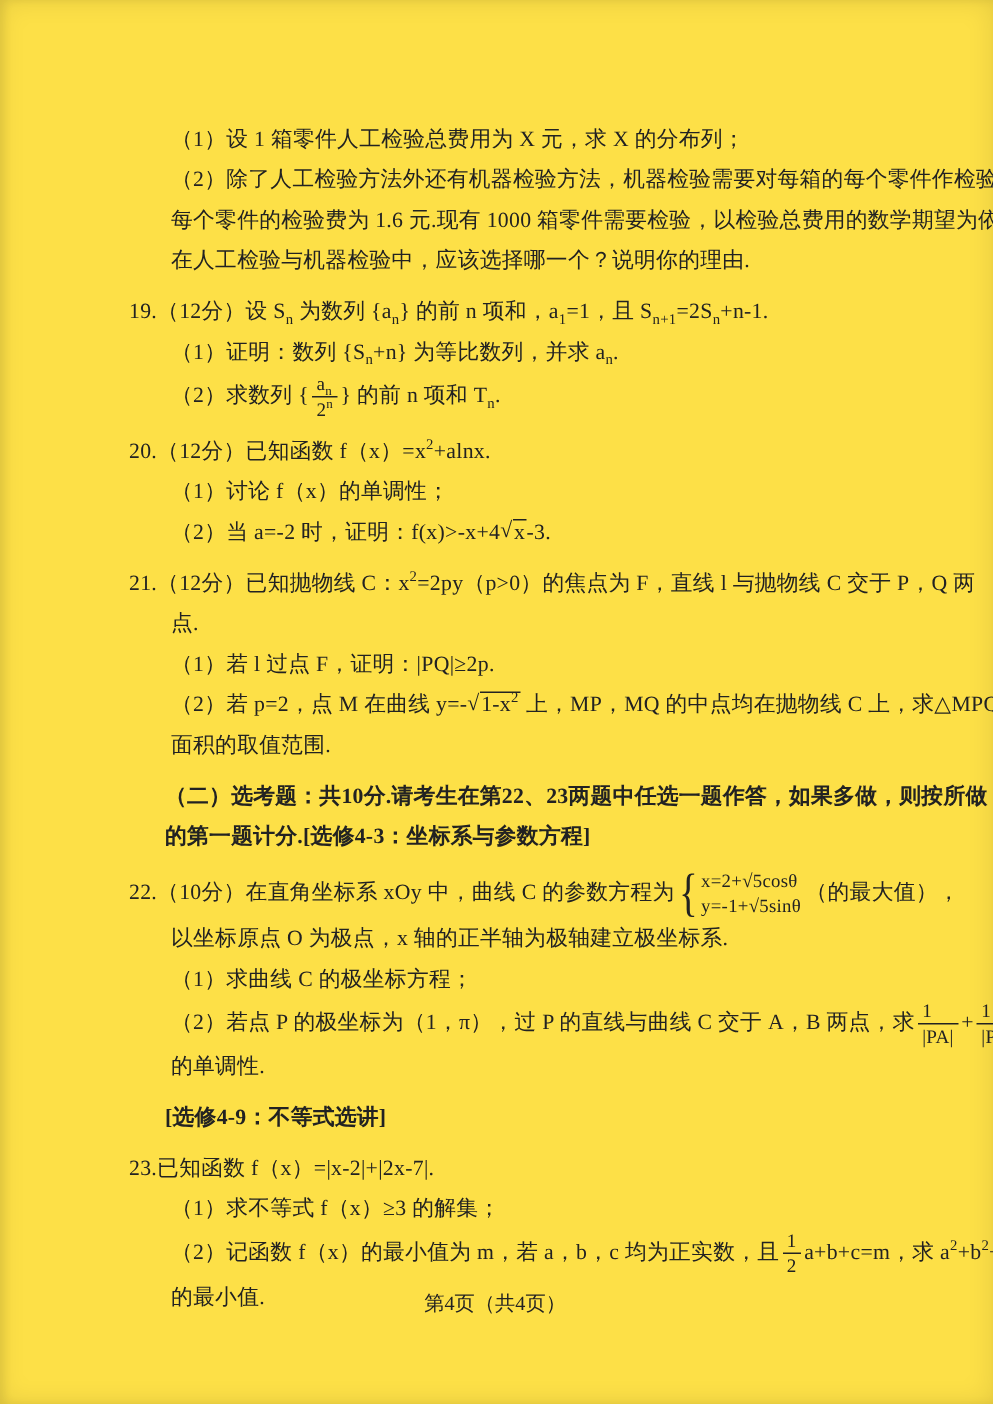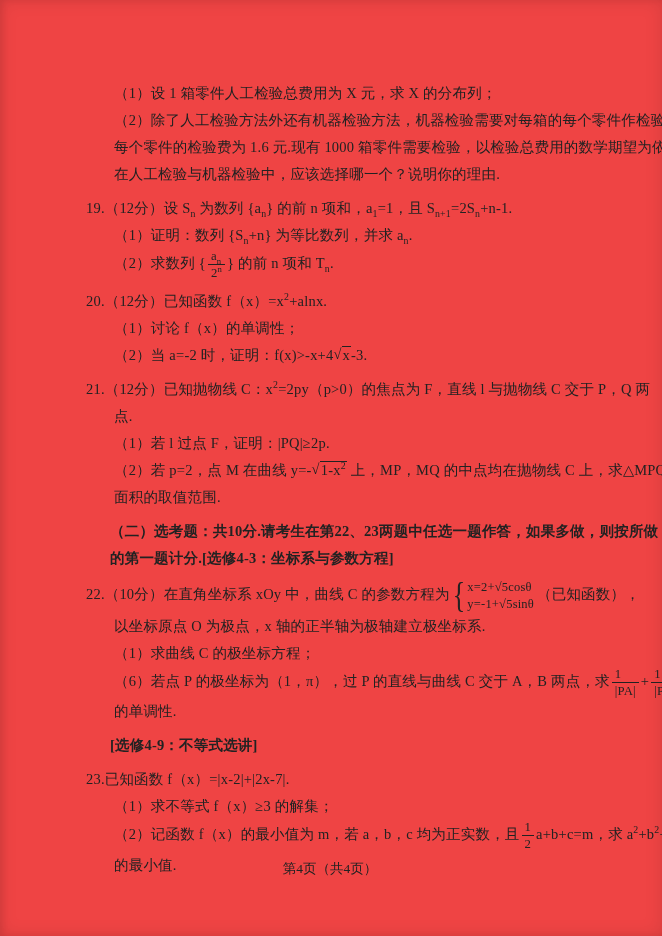--- a/index.html
+++ b/index.html
@@ -4,21 +4,21 @@
 <style>
   html,body{margin:0;padding:0;}
   body{
     width:662px;height:936px;
     background:#e9e9e7;
     font-family:"Liberation Serif","DejaVu Serif",serif;
     position:relative;
   }
   .page{
     position:absolute;inset:0;
-    background:#ef4444;
+    background:#fde047;
     box-shadow:inset 0 0 18px rgba(0,0,0,0.10), inset 3px 0 6px rgba(0,0,0,0.07);
     box-sizing:border-box;
     padding:80px 78px 20px 86px;
     color:#222;
   }
   .line{
     font-size:14.5px;
     line-height:27px;
     letter-spacing:0.2px;
     white-space:nowrap;
@@ -86,24 +86,24 @@
       <div class="line indent-1"><span>（2）若 p=2，点 M 在曲线 y=-</span><span class="sqrt"><span class="rad">1-x<sup>2</sup></span></span><span> 上，MP，MQ 的中点均在抛物线 C 上，求△MPQ</span></div>
       <div class="line indent-1"><span>面积的取值范围.</span></div>
       <div class="line indent-0 bold gap"><span>（二）选考题：共10分.请考生在第22、23两题中任选一题作答，如果多做，则按所做</span></div>
       <div class="line indent-0 bold"><span>的第一题计分.[选修4-3：坐标系与参数方程]</span></div>
       <div class="line indent-0 gap"><span>22.（10分）在直角坐标系 xOy 中，曲线 C 的参数方程为</span><span class="cases">
           <span class="brace">{</span>
           <span class="rows">
             <span>x=2+√5cosθ</span>
             <span>y=-1+√5sinθ</span>
           </span>
-        </span><span>（已知函数），</span></div>
+        </span><span>（的最大值），</span></div>
       <div class="line indent-1"><span>以坐标原点 O 为极点，x 轴的正半轴为极轴建立极坐标系.</span></div>
       <div class="line indent-1"><span>（1）求曲线 C 的极坐标方程；</span></div>
-      <div class="line indent-1"><span>（6）若点 P 的极坐标为（1，π），过 P 的直线与曲线 C 交于 A，B 两点，求</span><span class="frac"><span class="num">1</span><span class="den">|PA|</span></span><span>+</span><span class="frac"><span class="num">1</span><span class="den">|PB|</span></span></div>
+      <div class="line indent-1"><span>（2）若点 P 的极坐标为（1，π），过 P 的直线与曲线 C 交于 A，B 两点，求</span><span class="frac"><span class="num">1</span><span class="den">|PA|</span></span><span>+</span><span class="frac"><span class="num">1</span><span class="den">|PB|</span></span></div>
       <div class="line indent-1"><span>的单调性.</span></div>
       <div class="line indent-0 bold gap"><span>[选修4-9：不等式选讲]</span></div>
       <div class="line indent-0 gap"><span>23.已知函数 f（x）=|x-2|+|2x-7|.</span></div>
       <div class="line indent-1"><span>（1）求不等式 f（x）≥3 的解集；</span></div>
       <div class="line indent-1"><span>（2）记函数 f（x）的最小值为 m，若 a，b，c 均为正实数，且</span><span class="frac"><span class="num">1</span><span class="den">2</span></span><span>a+b+c=m，求 a<sup>2</sup>+b<sup>2</sup>+c</span></div>
       <div class="line indent-1"><span>的最小值.</span></div>
     </div>
   <div class="footer">第4页（共4页）</div>
 </div>
 

